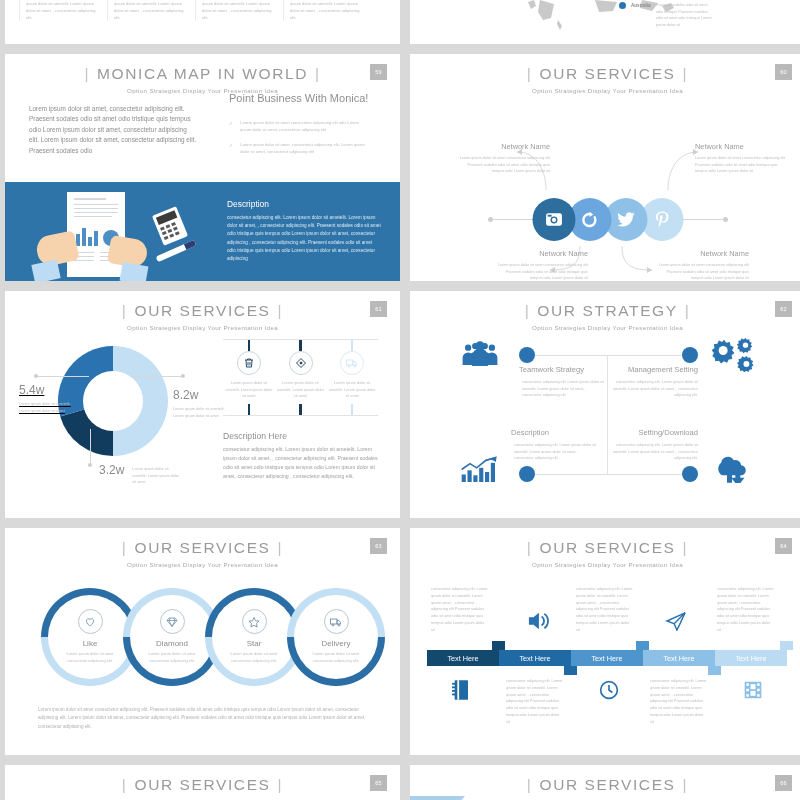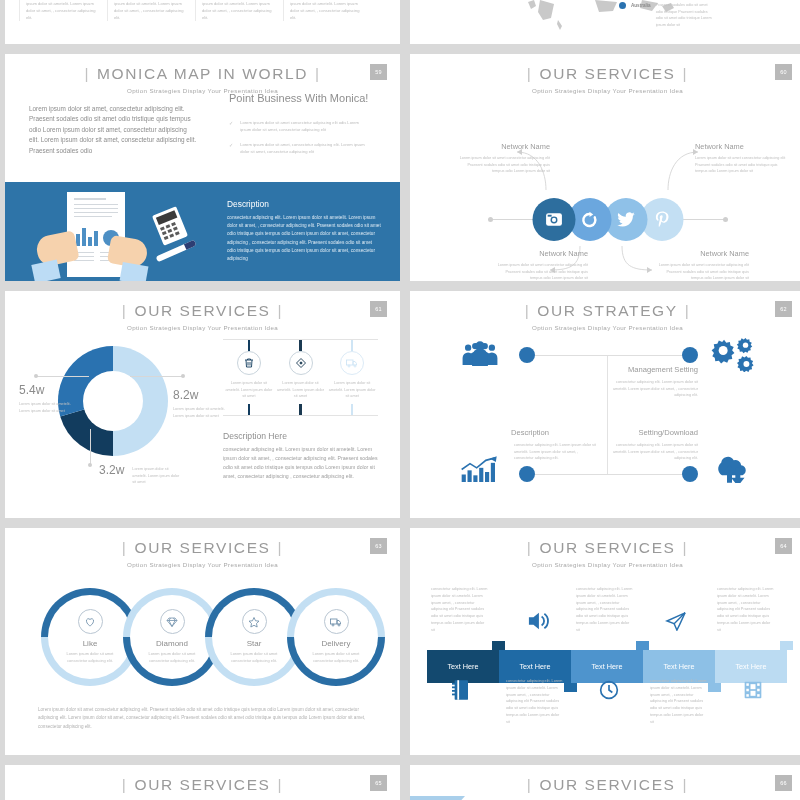--- a/index.html
+++ b/index.html
@@ -111,21 +111,21 @@
   }
   .ring:first-child { margin-left: 0; }
   .ring .inner { position: absolute; inset: 7px; background: #fff; border-radius: 50%;
                  display:flex; flex-direction:column; align-items:center; padding-top:14px;}
   .ico-circ { width: 25px; height: 25px; border-radius: 50%; border: 1px solid #b9c6d2;
               display:flex; align-items:center; justify-content:center; color:#6b8ca8;}
   .ring-label { font-size: 8px; color: #8d8d8d; margin-top: 5px; }
   .ring-body { font-size: 3.9px; color: #bdbdbd; text-align:center; line-height:1.7; width:62px; margin-top:3px;}
 
   
-  .banner { position: absolute; left: 17px; top: 122px; display: flex; width: 360px; height: 33px; }
+  .banner { position: absolute; left: 17px; top: 122px; display: flex; width: 360px; height: 16px; }
   .bseg { flex: 1; display: flex; align-items: center; justify-content: center;
           font-size: 7.3px; color: #fff; position: relative; }
   .tab { position: absolute; width: 13px; height: 9px; }
   .s64-col { font-size: 3.8px; line-height: 1.8; color: #bdbdbd; width: 58px; }
 
   
   .map-dot { width: 7px; height: 7px; border-radius: 50%; background: #2a72b0; }
   .tri { position:absolute; left:0; top:31px; width:0; height:0;
          border-left: 55px solid #a9cfeb; border-bottom: 62px solid transparent; }
 </style>
@@ -319,21 +319,21 @@
       <circle cx="60" cy="60" r="30" fill="#ffffff"></circle>
     </svg>
 
     <div style="position:absolute;left:30px;top:85px;width:54px;height:1px;background:#d7d7d7;"></div>
     <div style="position:absolute;left:29px;top:83px;width:4px;height:4px;border-radius:50%;background:#cfcfcf;"></div>
     <div style="position:absolute;left:125px;top:85px;width:54px;height:1px;background:#d7d7d7;"></div>
     <div style="position:absolute;left:176px;top:83px;width:4px;height:4px;border-radius:50%;background:#cfcfcf;"></div>
     <div style="position:absolute;left:85px;top:138px;width:1px;height:36px;background:#d7d7d7;"></div>
     <div style="position:absolute;left:83px;top:172px;width:4px;height:4px;border-radius:50%;background:#cfcfcf;"></div>
 
-    <div style="position:absolute;left:14px;top:92px;width:52px;">
+    <div style="position:absolute;left:14px;top:92px;width:52px;text-decoration:underline;">
       <div class="kpi">5.4w</div>
       <div class="tinier" style="margin-top:4px;">Lorem ipsum dolor sit ametelit. Lorem ipsum dolor sit amet</div>
     </div>
     <div style="position:absolute;left:168px;top:97px;width:52px;">
       <div class="kpi">8.2w</div>
       <div class="tinier" style="margin-top:4px;">Lorem ipsum dolor sit ametelit. Lorem ipsum dolor sit amet</div>
     </div>
     <div style="position:absolute;left:94px;top:172px;display:flex;gap:8px;">
       <div class="kpi">3.2w</div>
       <div class="tinier" style="width:48px;padding-top:3px;">Lorem ipsum dolor sit ametelit. Lorem ipsum dolor sit amet</div>
@@ -434,20 +434,24 @@
       <path d="M2 16 L12 9 L20 14 L31 5 L42 2" stroke="#2a72b0" stroke-width="2" fill="none"></path>
       <polygon points="44,0 36,3 43,7"></polygon>
     </svg>
 
     <svg width="40" height="32" viewBox="0 0 48 38" style="position:absolute;left:302px;top:160px;" fill="#2a72b0">
       <path d="M11 14a8 8 0 0 1 15-3 7 7 0 0 1 9 6 6 6 0 0 1-1 12H12a9 9 0 0 1-1-15z"></path>
       <polygon points="18,38 18,26 13,26 21,16 29,26 24,26 24,38" fill="#2a72b0"></polygon>
       <polygon points="28,20 28,32 23,32 31,42 39,32 34,32 34,20" fill="#2a72b0"></polygon>
     </svg>
 
+    <div style="position:absolute;left:109px;top:74px;width:86px;">
+      <div class="quad-h">Teamwork Strategy</div>
+      <div class="tinier" style="padding-left:3px;">consectetur adipiscing elit. Lorem ipsum dolor sit ametelit. Lorem ipsum dolor sit amet, , consectetur adipiscing elit.</div>
+    </div>
     <div style="position:absolute;left:202px;top:74px;width:86px;text-align:right;">
       <div class="quad-h">Management Setting</div>
       <div class="tinier">consectetur adipiscing elit. Lorem ipsum dolor sit ametelit. Lorem ipsum dolor sit amet, , consectetur adipiscing elit.</div>
     </div>
     <div style="position:absolute;left:101px;top:137px;width:86px;">
       <div class="quad-h">Description</div>
       <div class="tinier" style="padding-left:3px;">consectetur adipiscing elit. Lorem ipsum dolor sit ametelit. Lorem ipsum dolor sit amet, , consectetur adipiscing elit.</div>
     </div>
     <div style="position:absolute;left:202px;top:137px;width:86px;text-align:right;">
       <div class="quad-h">Setting/Download</div>

